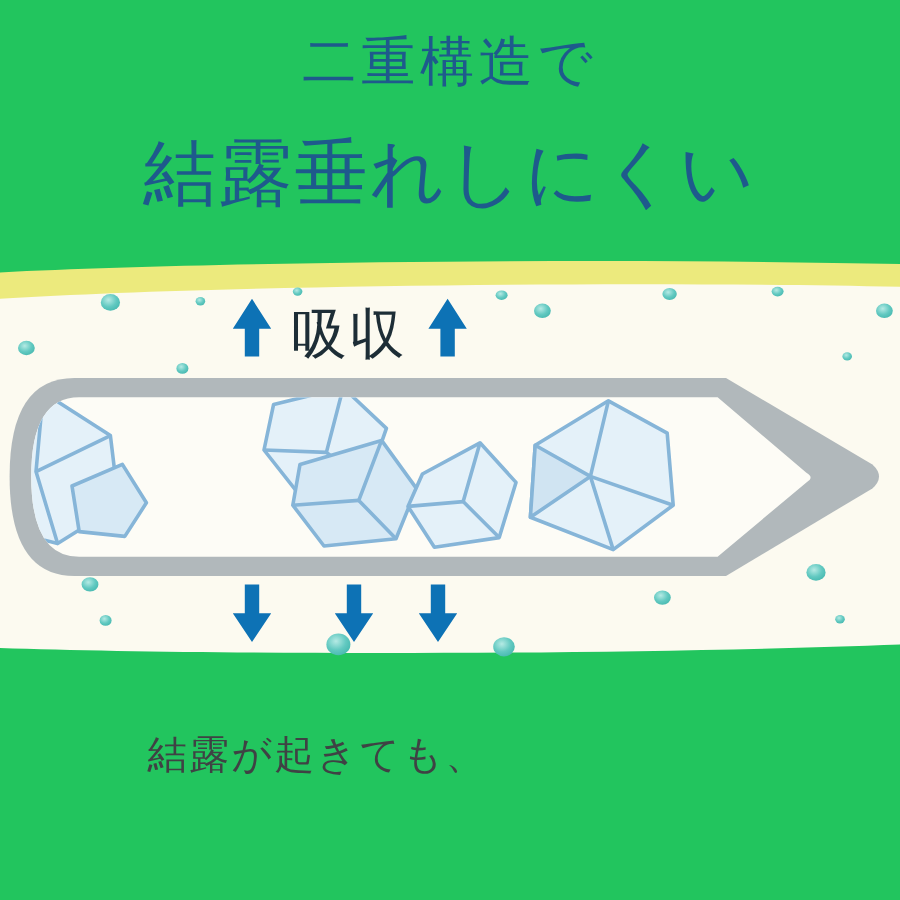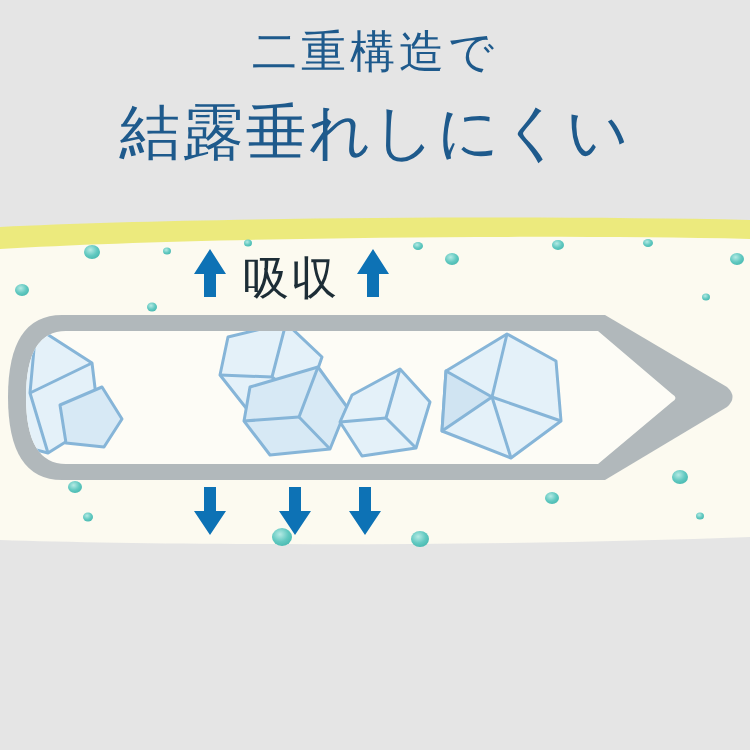--- a/index.html
+++ b/index.html
@@ -1,34 +1,34 @@
 <!DOCTYPE html>
 <html><head>
 <meta charset="utf-8">
 <style>
   html, body { margin: 0; padding: 0; }
   .page {
     position: relative;
     width: 750px;
     height: 750px;
-    background: #e5e5e5;
+    background: #22c55e;
     overflow: hidden;
     font-family: "DejaVu Sans", "Liberation Sans", sans-serif;
   }
   .headline {
     position: absolute;
     top: 22px;
     left: 0;
     width: 100%;
     text-align: center;
     color: #1e5a8c;
     font-family: "DejaVu Serif", "Liberation Serif", serif;
   }
   .headline-line1 { font-size: 45px; letter-spacing: 4px; }
-  .headline-line2 { font-size: 61px; letter-spacing: 2px; margin-top: 10px; }
+  .headline-line2 { font-size: 61px; letter-spacing: 2px; margin-top: 22px; }
   .diagram {
     position: absolute;
     left: 0;
     top: 215px;
     display: block;
   }
   .absorb-text {
     font-family: "DejaVu Sans", "Liberation Sans", sans-serif;
     font-weight: 500;
   }
@@ -132,15 +132,16 @@
       <ellipse cx="88" cy="302" rx="5" ry="4.5" fill="url(#dropGrad)"></ellipse>
       <ellipse cx="282" cy="322" rx="10" ry="9" fill="url(#dropGrad)"></ellipse>
       <ellipse cx="420" cy="324" rx="9" ry="8" fill="url(#dropGrad)"></ellipse>
       <ellipse cx="552" cy="283" rx="7" ry="6" fill="url(#dropGrad)"></ellipse>
       <ellipse cx="680" cy="262" rx="8" ry="7" fill="url(#dropGrad)"></ellipse>
       <ellipse cx="700" cy="301" rx="4" ry="3.5" fill="url(#dropGrad)"></ellipse>
     </g>
   </svg>
 
   <div class="caption">
+    <div>結露が起きても、</div>
   </div>
 
 </div>
 
 </body></html>

